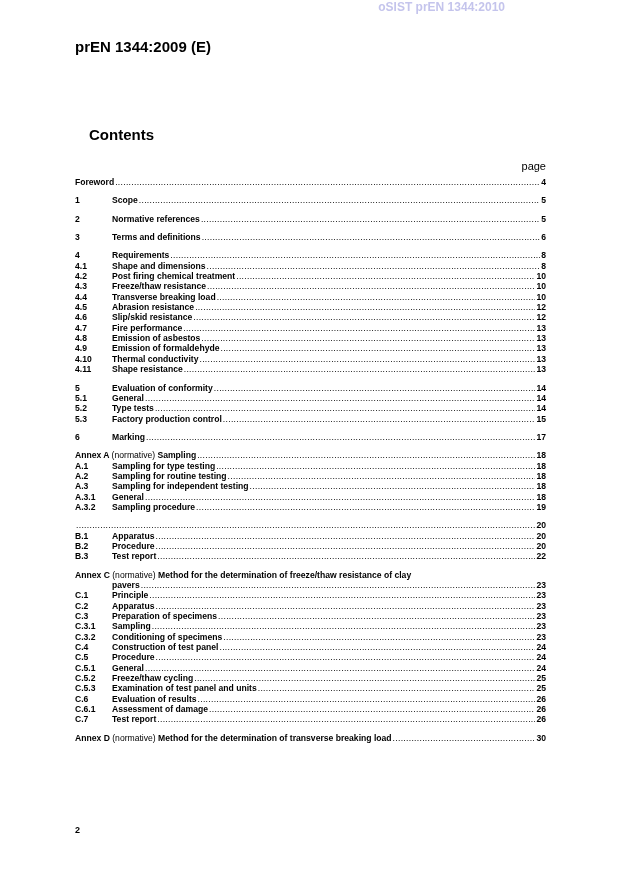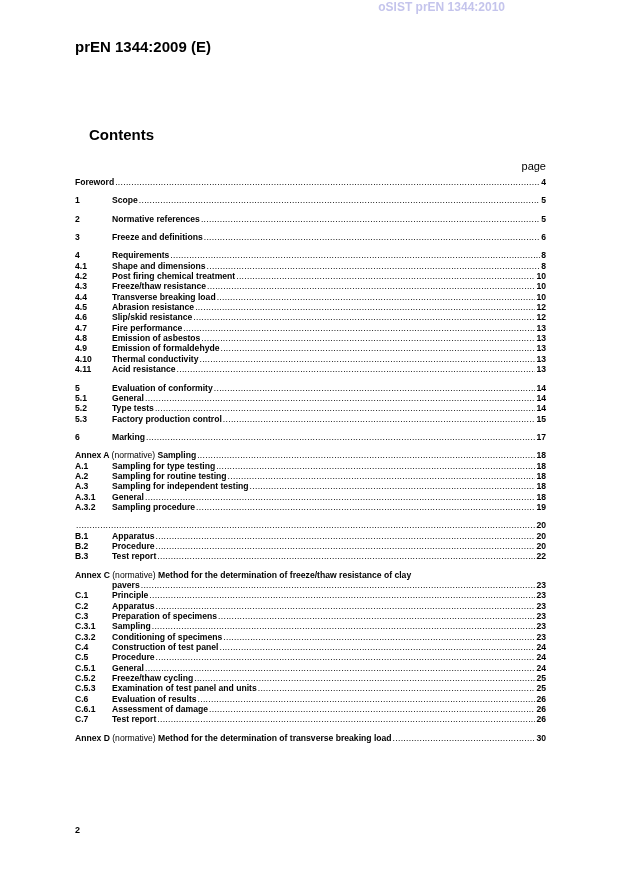--- a/index.html
+++ b/index.html
@@ -47,21 +47,21 @@
     <div class="gap"></div>
     <div class="row">
       <span class="num">2</span>
       <span class="text">Normative references</span>
       <span class="dots"></span>
       <span class="pg">5</span>
     </div>
     <div class="gap"></div>
     <div class="row">
       <span class="num">3</span>
-      <span class="text">Freeze and definitions</span>
+      <span class="text">Terms and definitions</span>
       <span class="dots"></span>
       <span class="pg">6</span>
     </div>
     <div class="gap"></div>
     <div class="row">
       <span class="num">4</span>
       <span class="text">Requirements</span>
       <span class="dots"></span>
       <span class="pg">8</span>
     </div>
@@ -120,21 +120,21 @@
       <span class="pg">13</span>
     </div>
     <div class="row">
       <span class="num">4.10</span>
       <span class="text">Thermal conductivity</span>
       <span class="dots"></span>
       <span class="pg">13</span>
     </div>
     <div class="row">
       <span class="num">4.11</span>
-      <span class="text">Acid resistance</span>
+      <span class="text">Shape resistance</span>
       <span class="dots"></span>
       <span class="pg">13</span>
     </div>
     <div class="gap"></div>
     <div class="row">
       <span class="num">5</span>
       <span class="text">Evaluation of conformity</span>
       <span class="dots"></span>
       <span class="pg">14</span>
     </div>

